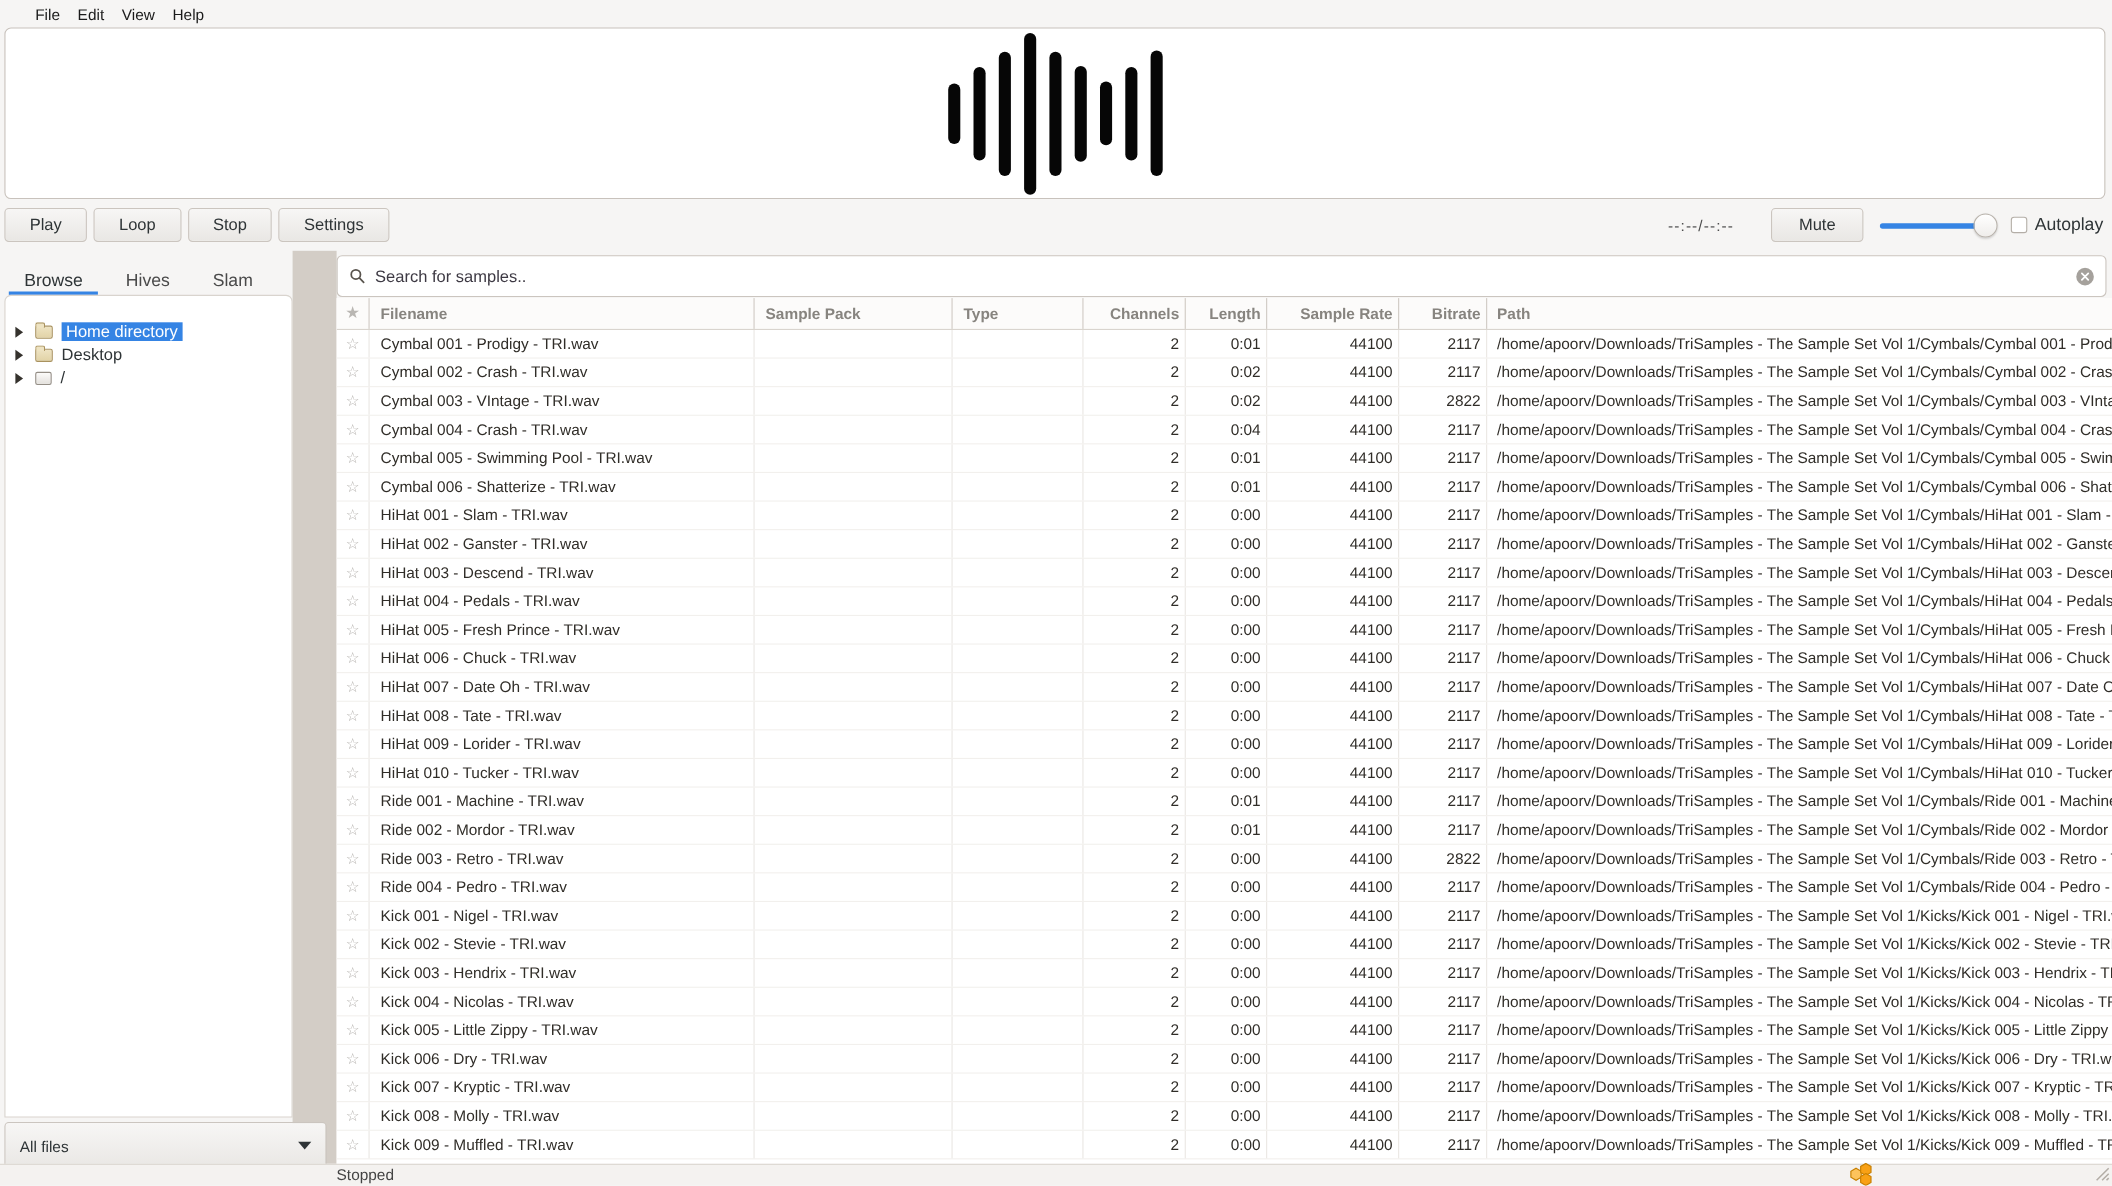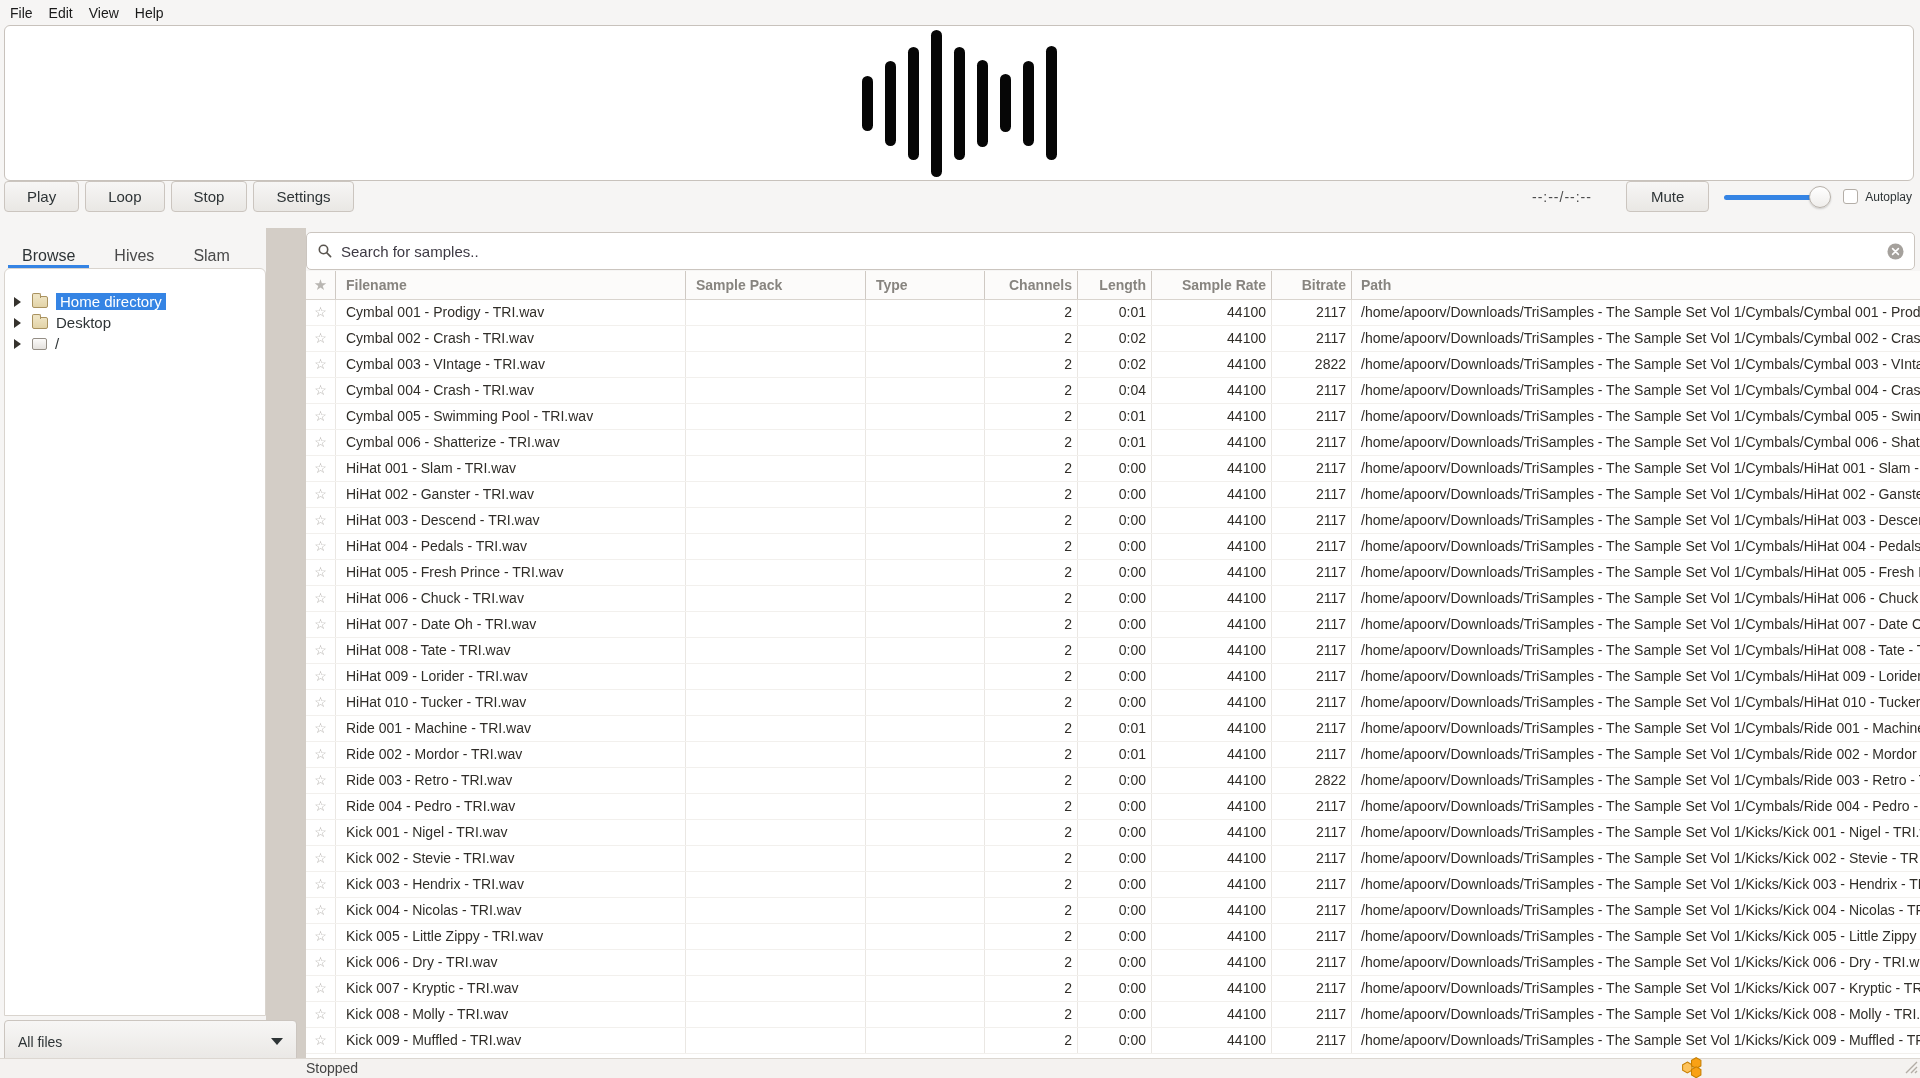--- a/index.html
+++ b/index.html
@@ -4,42 +4,42 @@
 <style>
   * { margin:0; padding:0; box-sizing:border-box; }
   html,body { width:1920px; height:1078px; }
   body {
     position:relative; overflow:hidden;
     background:#f6f5f4; color:#2e3436;
     font-family:"Liberation Sans","DejaVu Sans",sans-serif;
   }
   
   .menubar { position:absolute; left:0; top:0; width:1920px; height:25px;
-    display:flex; align-items:center; padding-left:2px; font-size:14px; color:#1a1a1a; }
+    display:flex; align-items:center; padding-left:24px; font-size:14px; color:#1a1a1a; }
   .menu-item { padding:0 8px; }
   
   .wavepanel { position:absolute; left:4px; top:25px; width:1910px; height:156px;
     background:#ffffff; border:1px solid #c8c2bc; border-radius:6px;
     display:flex; align-items:center; justify-content:center; gap:12px; }
   .wbar { width:11px; border-radius:6px; background:#060606; }
   
   .toolbar { position:absolute; left:0; top:181px; width:1920px; height:47px;
-    display:flex; align-items:flex-start; padding:0 8px 0 4px; gap:6px; }
+    display:flex; align-items:center; padding:0 8px 0 4px; gap:6px; }
   .btn { height:31px; padding:0 22px; display:inline-flex; align-items:center; justify-content:center;
     background:linear-gradient(to bottom,#f7f6f5,#e9e7e4); border:1px solid #cbc5bf; border-radius:4px;
     font-size:15px; color:#2e3436; }
   .tb-right { margin-left:auto; display:flex; align-items:center; }
   .time { font-size:14px; color:#4d4d4d; margin-right:34px; letter-spacing:1px; }
   .mute-btn { margin-right:15px; padding:0 24px; }
   .slider { position:relative; width:105px; height:24px; margin-right:14px; }
   .slider .track { position:absolute; left:0; right:0; top:10px; height:5px; border-radius:3px; background:#3584e4; }
   .slider .knob { position:absolute; right:-2px; top:1px; width:22px; height:22px; border-radius:50%;
     background:linear-gradient(#ffffff,#efedeb); border:1px solid #b7b1aa; box-shadow:0 1px 2px rgba(0,0,0,.18); }
   .checkbox { width:15px; height:15px; border:1px solid #b4aea7; border-radius:3px; background:#fff; margin-right:7px; }
-  .autoplay-label { font-size:12px; color:#2e3436; }
+  .autoplay-label { font-size:16px; color:#2e3436; }
   
   .tabs { position:absolute; left:0; top:228px; height:40px; display:flex; padding-left:8px; }
   .tab { padding:0 14px; margin-right:11px; display:flex; align-items:flex-end;
     font-size:16px; color:#4a4a4a; border-bottom:3px solid transparent; }
   .tab.active { border-bottom-color:#3584e4; color:#2e3436; }
   .vstrip { position:absolute; left:266px; top:228px; width:40px; height:830px; background:#d3cdc6; }
   .tree { position:absolute; left:4px; top:268px; width:262px; height:748px;
     background:#ffffff; border:1px solid #d9d4ce; border-radius:6px 6px 0 0; padding-top:22px; }
   .tree-row { display:flex; align-items:center; height:21px; padding-left:9px; font-size:15px; color:#2e3436; }
   .arrow { width:0; height:0; border-left:7px solid #35322d; border-top:5px solid transparent;

